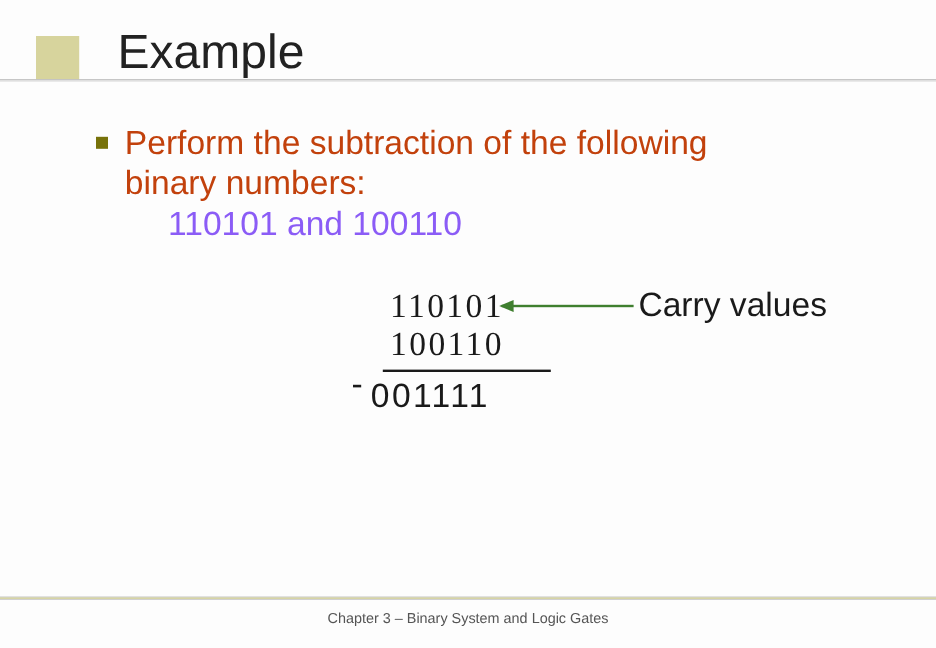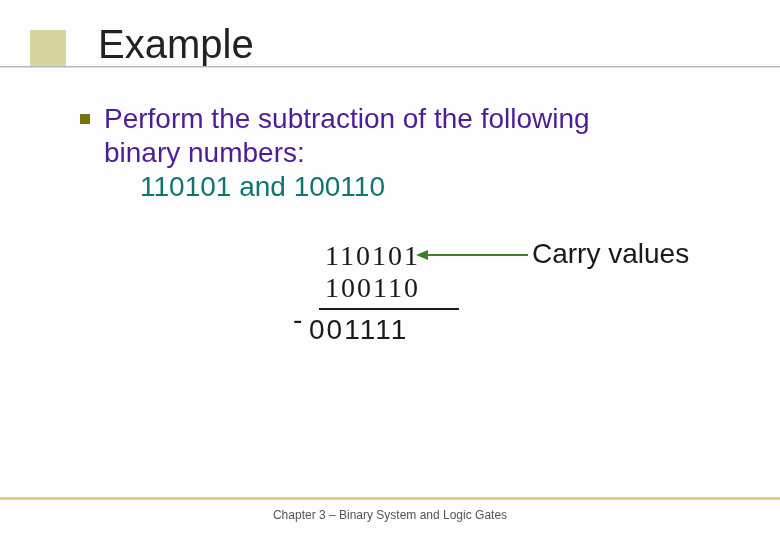--- a/index.html
+++ b/index.html
@@ -59,27 +59,27 @@
     width: 10px;
     height: 10px;
     background: #77720a;
     margin-top: 12px;
     margin-right: 14px;
     flex: 0 0 auto;
   }
   .bullet-text {
     font-size: 28px;
     line-height: 1.22;
-    color: #4c1d95;
+    color: #c2410c;
     font-family: Verdana, sans-serif;
   }
   .indent-line {
     font-size: 28px;
     line-height: 1.22;
-    color: #0f766e;
+    color: #8b5cf6;
     font-family: Verdana, sans-serif;
     margin-left: 60px;
   }
   .math-block {
     position: absolute;
     top: 240px;
     left: 285px;
     font-family: Verdana, sans-serif;
     font-size: 28px;
     color: #1a1a1a;

